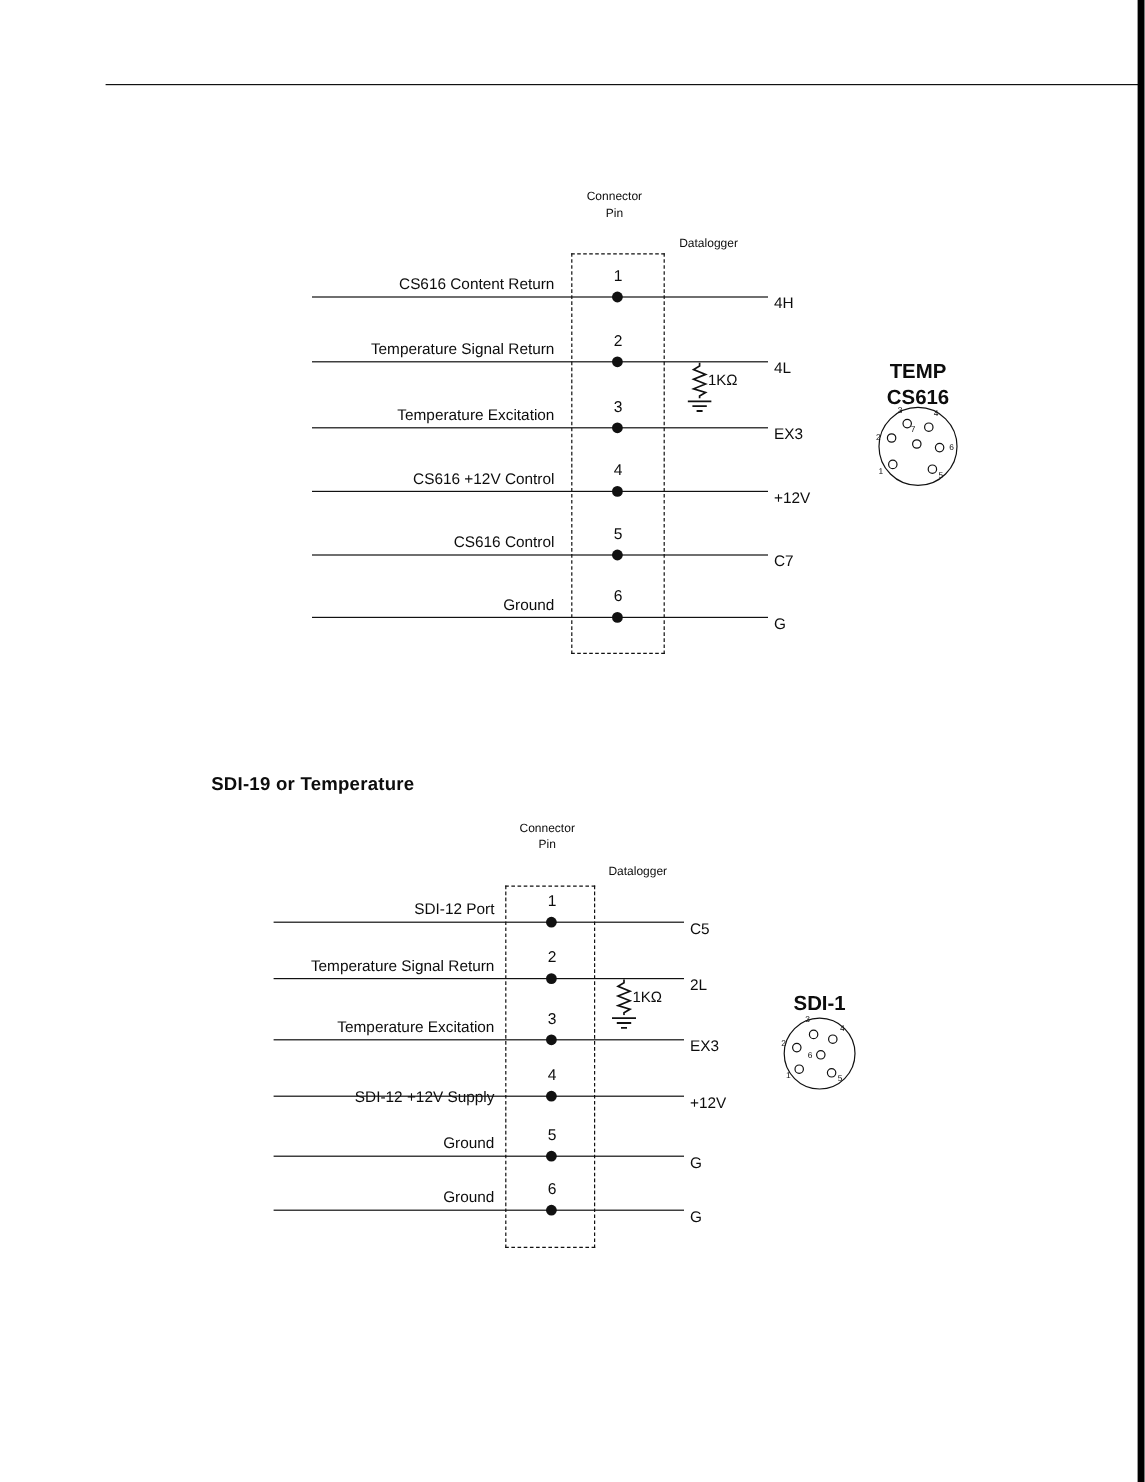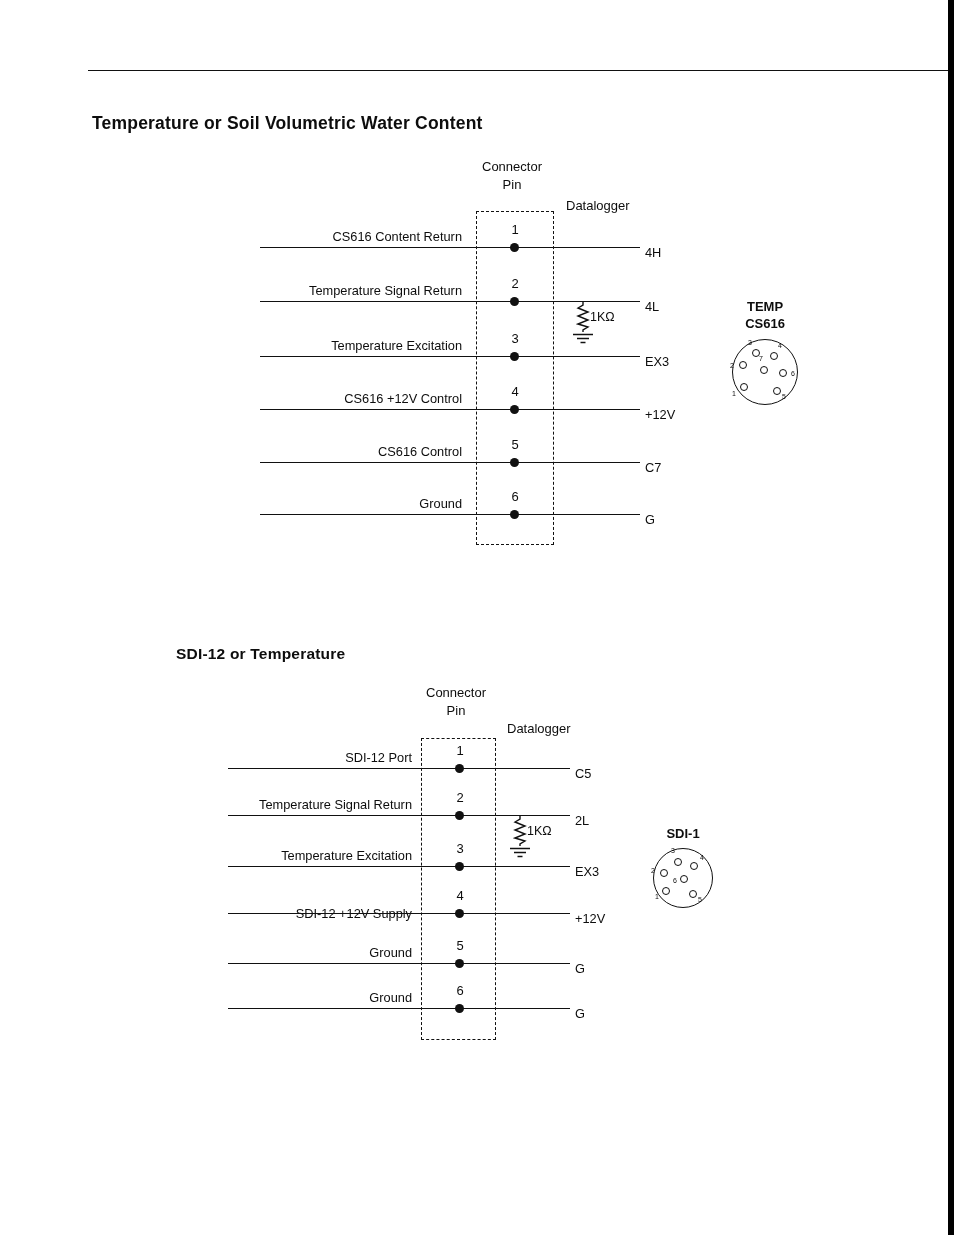--- a/index.html
+++ b/index.html
@@ -6,44 +6,43 @@
   .page{
     position:relative;width:954px;height:1235px;background:#ffffff;
     font-family:"Liberation Sans",sans-serif;color:#0d0d0d;overflow:hidden;
   }
   .abs{position:absolute;}
   .rule{position:absolute;border-top:1.6px solid #111;height:0;}
   .edge-bar{position:absolute;background:#000;}
   .title{position:absolute;font-weight:bold;margin:0;letter-spacing:.2px;}
   .t1{font-size:17.5px;}
   .t2{font-size:15.5px;}
-  .hdr{position:absolute;font-size:13px;text-align:center;line-height:1.4;}
-  .dlg{position:absolute;font-size:13px;white-space:nowrap;}
+  .hdr{position:absolute;font-size:10px;text-align:center;line-height:1.4;}
+  .dlg{position:absolute;font-size:10px;white-space:nowrap;}
   .dash-box{position:absolute;border:1.4px dashed #111;}
   .wire{position:absolute;border-top:1.6px solid #111;height:0;}
   .dot{position:absolute;width:9px;height:9px;background:#111;border-radius:50%;}
   .pnum{position:absolute;width:30px;text-align:center;font-size:13px;}
   .llabel{position:absolute;text-align:right;font-size:12.8px;white-space:nowrap;}
   .rlabel{position:absolute;font-size:12.8px;white-space:nowrap;}
   .res-label{position:absolute;font-size:12.5px;white-space:nowrap;}
   .conn-circle{position:absolute;border:1.6px solid #111;border-radius:50%;box-sizing:border-box;}
   .conn-pin{position:absolute;width:8px;height:8px;border:1.1px solid #111;border-radius:50%;box-sizing:border-box;}
   .conn-digit{position:absolute;font-size:7px;width:10px;text-align:center;line-height:1;}
-  .conn-label{position:absolute;text-align:center;font-weight:bold;font-size:13px;line-height:1.3;white-space:nowrap;}
+  .conn-label{position:absolute;text-align:center;font-weight:bold;font-size:17px;line-height:1.3;white-space:nowrap;}
   svg{display:block;}
 </style>
 </head>
 <body>
 
 <div class="page">
 
   <div class="rule" style="left:88px;top:70px;width:864px;"></div>
   <div class="edge-bar" style="left:948px;top:0;width:6px;height:1235px;"></div>
 
-  <h1 class="title t1" style="left:92px;top:113px;">Temperature or Soil Volumetric Water Content</h1>
 
   <div class="hdr" style="left:462px;top:158px;width:100px;">
     <div>Connector</div>
     <div>Pin</div>
   </div>
   <div class="dlg" style="left:566px;top:198px;">Datalogger</div>
 
   <div class="dash-box" style="left:476px;top:211px;width:76px;height:332px;"></div>
 
   <div class="llabel" style="right:492px;top:229px;">CS616 Content Return</div>
@@ -110,21 +109,21 @@
     <div class="conn-pin" style="left:37px;top:12px;"></div>
     <div class="conn-digit" style="left:42px;top:2px;">4</div>
     <div class="conn-pin" style="left:40px;top:47px;"></div>
     <div class="conn-digit" style="left:46px;top:53px;">5</div>
     <div class="conn-pin" style="left:46px;top:29px;"></div>
     <div class="conn-digit" style="left:55px;top:30px;">6</div>
     <div class="conn-pin" style="left:27px;top:26px;"></div>
     <div class="conn-digit" style="left:23px;top:15px;">7</div>
   </div>
 
-  <h2 class="title t2" style="left:176px;top:645px;">SDI-12 or Temperature</h2>
+  <h2 class="title t2" style="left:176px;top:645px;">SDI-19 or Temperature</h2>
 
   <div class="hdr" style="left:406px;top:684px;width:100px;">
     <div>Connector</div>
     <div>Pin</div>
   </div>
   <div class="dlg" style="left:507px;top:721px;">Datalogger</div>
 
   <div class="dash-box" style="left:421px;top:738px;width:73px;height:300px;"></div>
 
   <div class="llabel" style="right:542px;top:750px;">SDI-12 Port</div>

